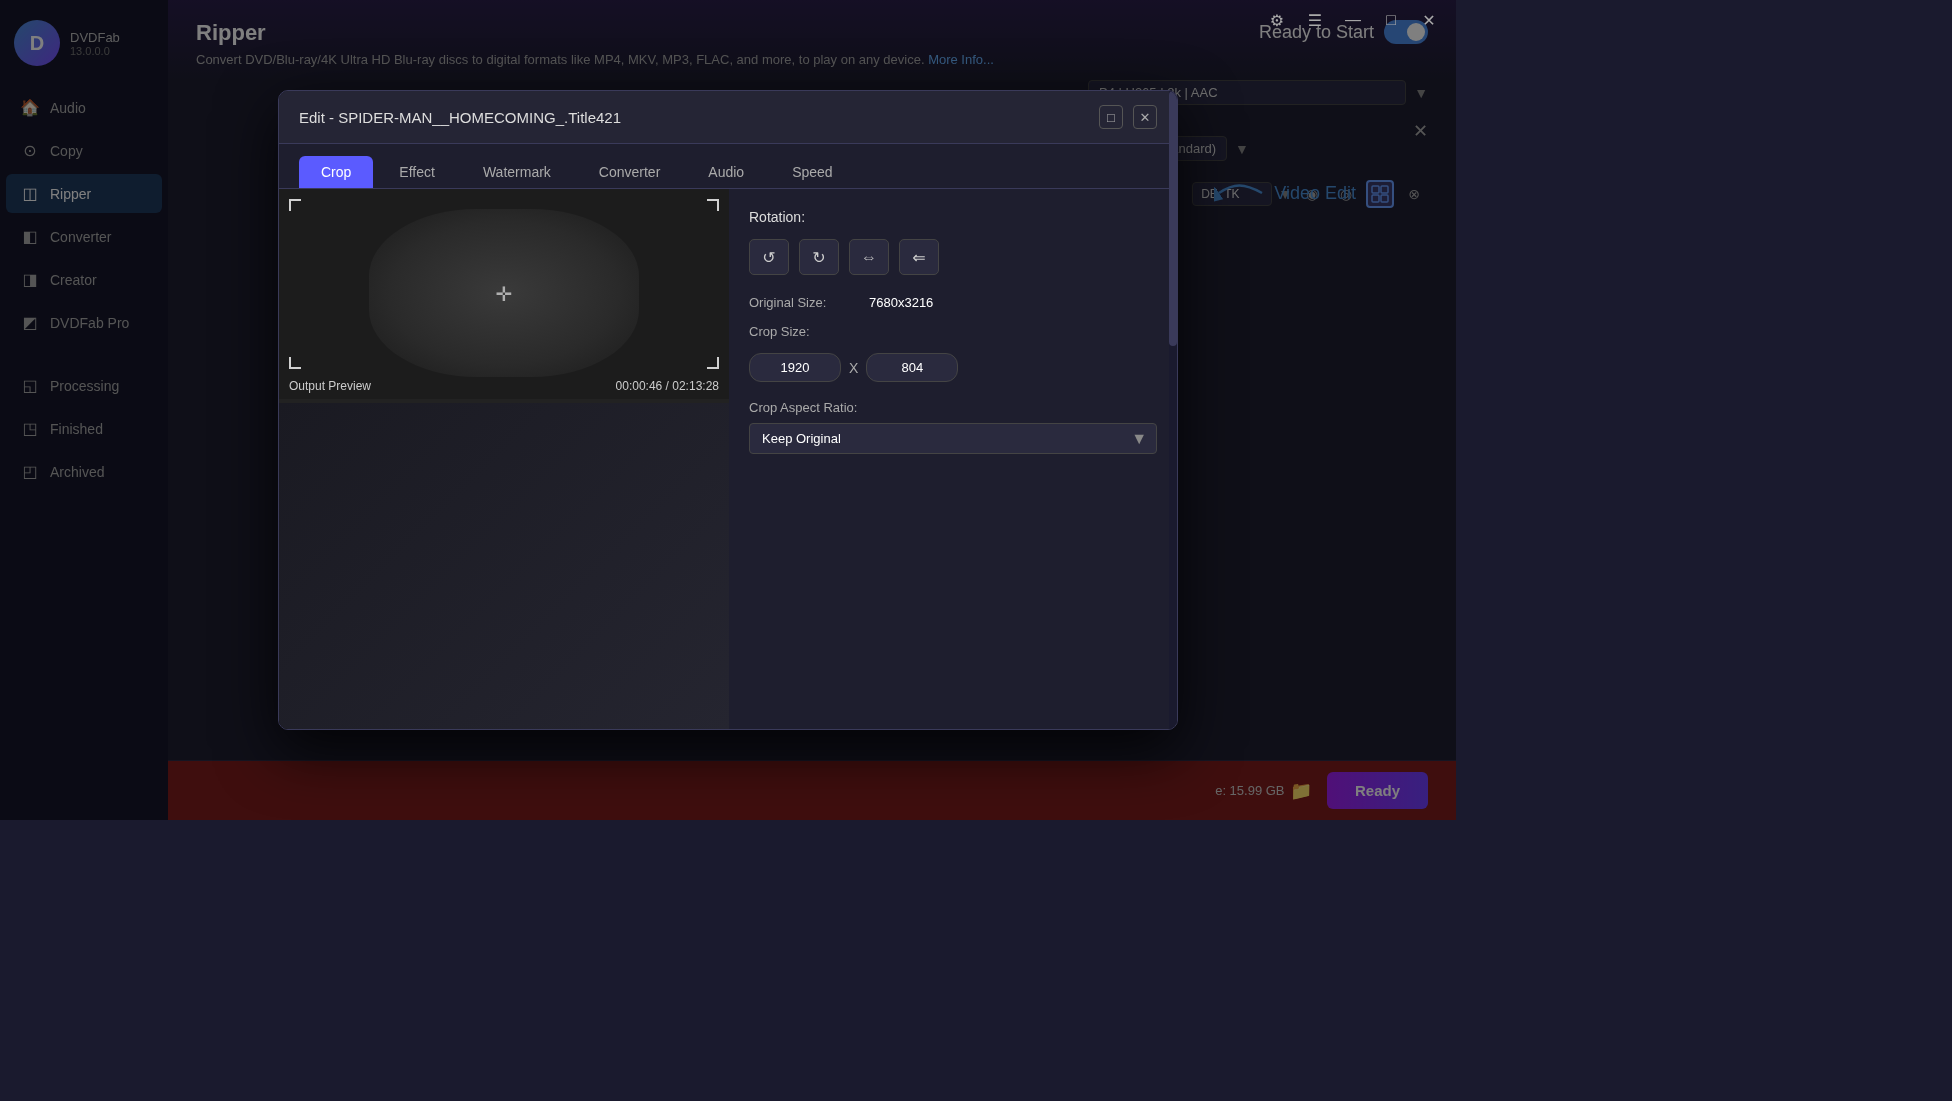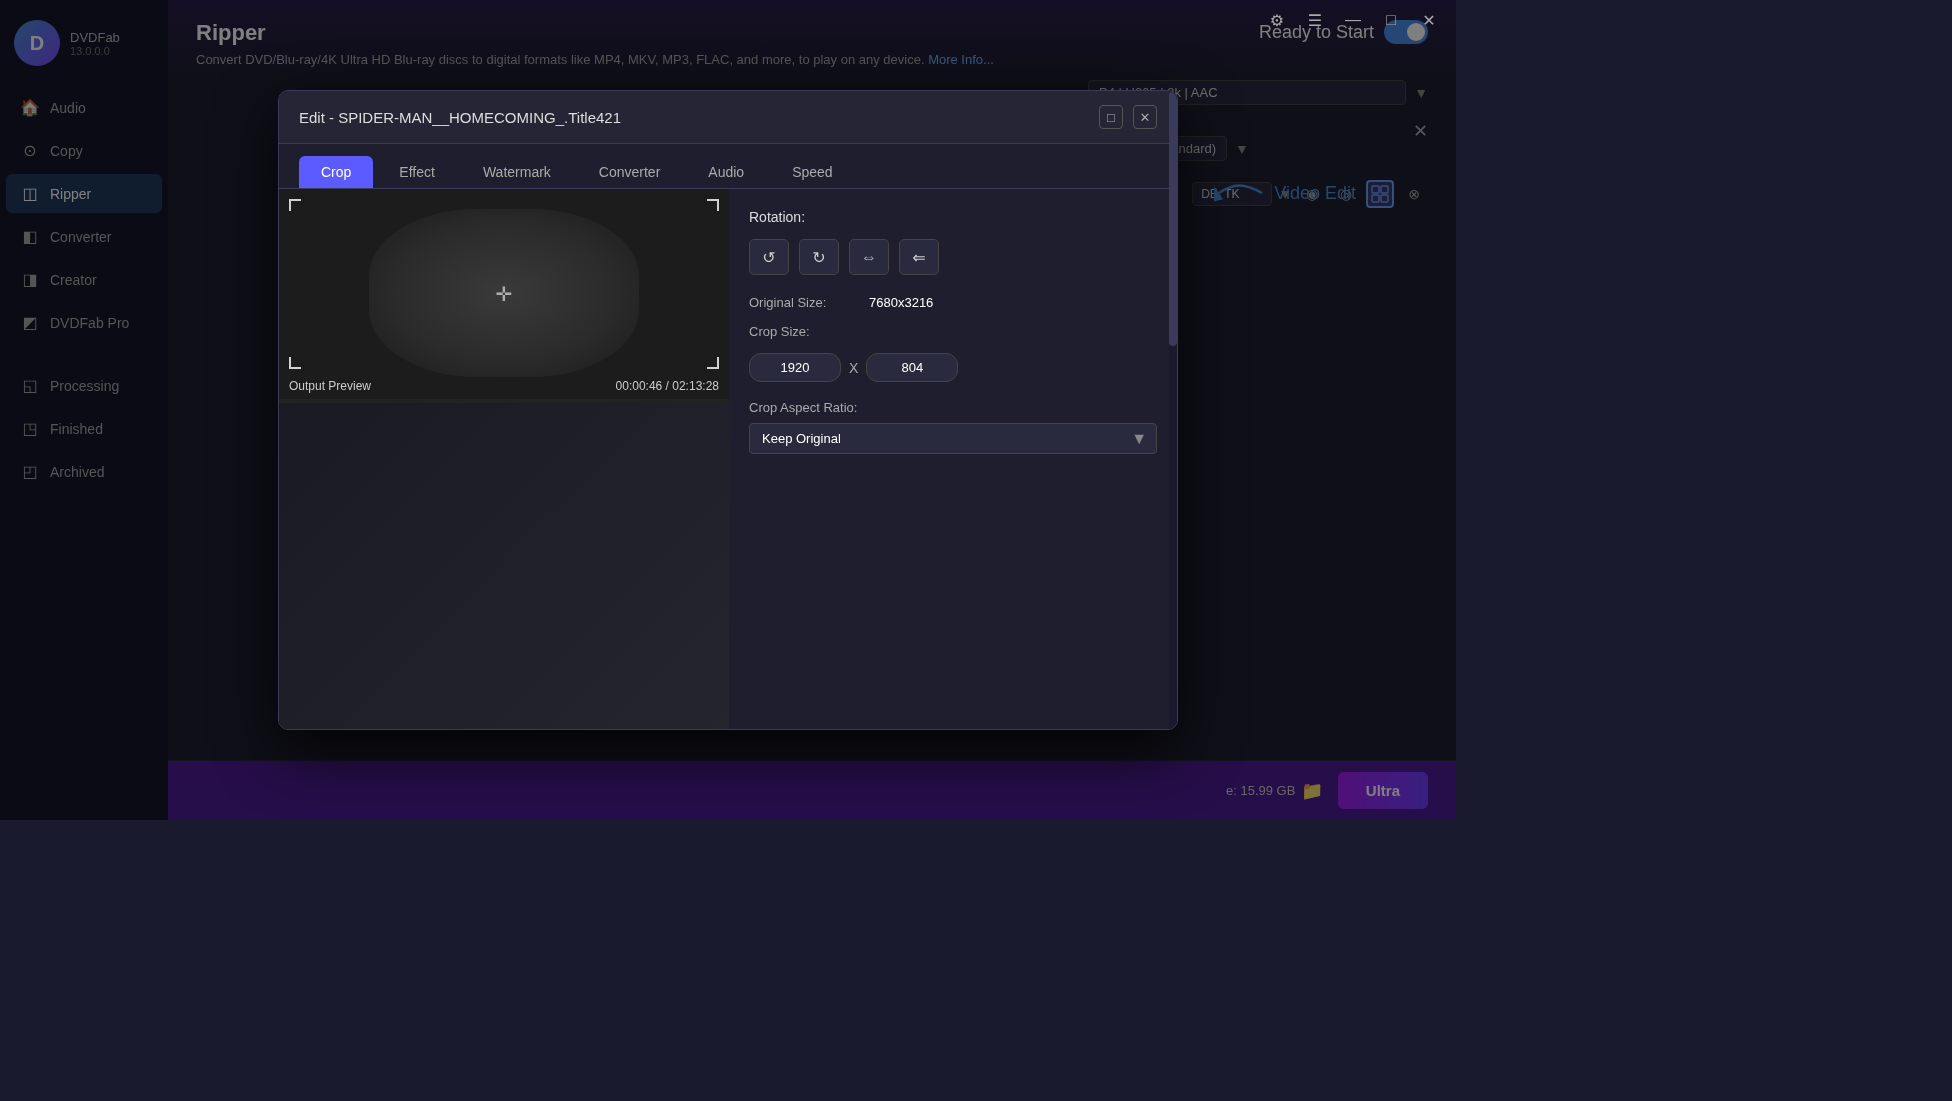--- a/index.html
+++ b/index.html
@@ -206,21 +206,21 @@
       background: #3a3a6a;
       border: 2px solid #6a9fff;
       color: #fff;
     }
 
     
     .bottom-bar {
       position: absolute;
       bottom: 0; left: 168px; right: 0;
       height: 60px;
-      background: #4c1d95;
+      background: #7f1d1d;
       display: flex;
       align-items: center;
       justify-content: flex-end;
       padding: 0 28px;
       gap: 14px;
       border-top: 1px solid #2a2a45;
     }
     .storage-info {
       font-size: 13px;
       color: #ccc;
@@ -753,14 +753,14 @@
     
   </div>
 
 </div>
 
 <div class="bottom-bar">
   <div class="storage-info">
     <span>e: 15.99 GB</span>
     <span class="folder-icon">📁</span>
   </div>
-  <button class="btn-start">Ultra</button>
+  <button class="btn-start">Ready</button>
 </div>
 
 </body></html>

